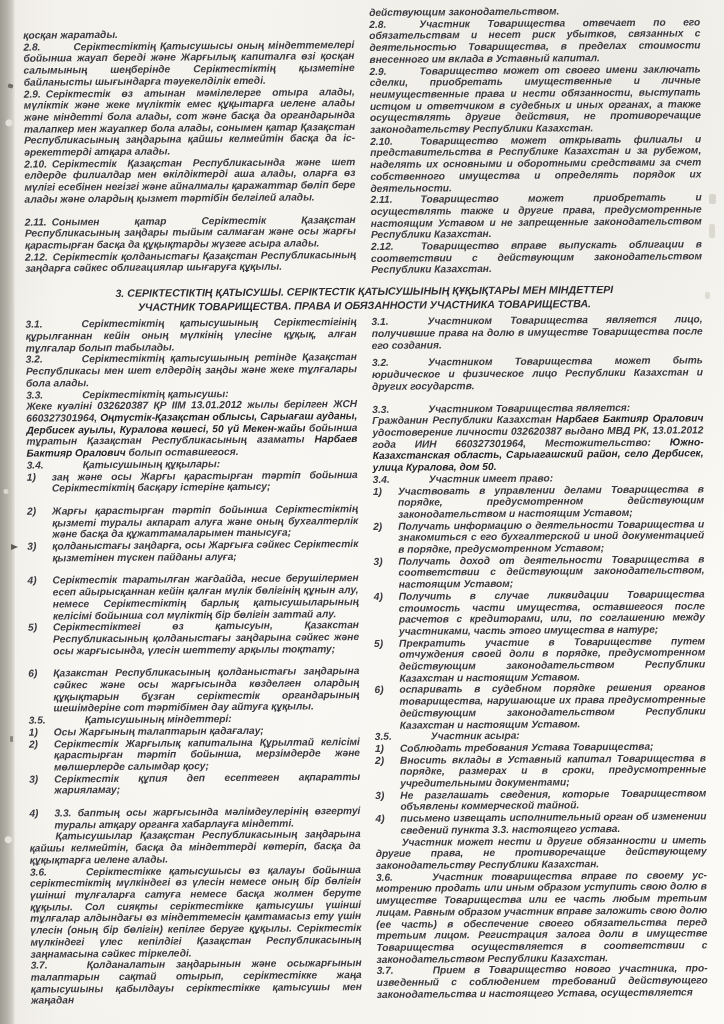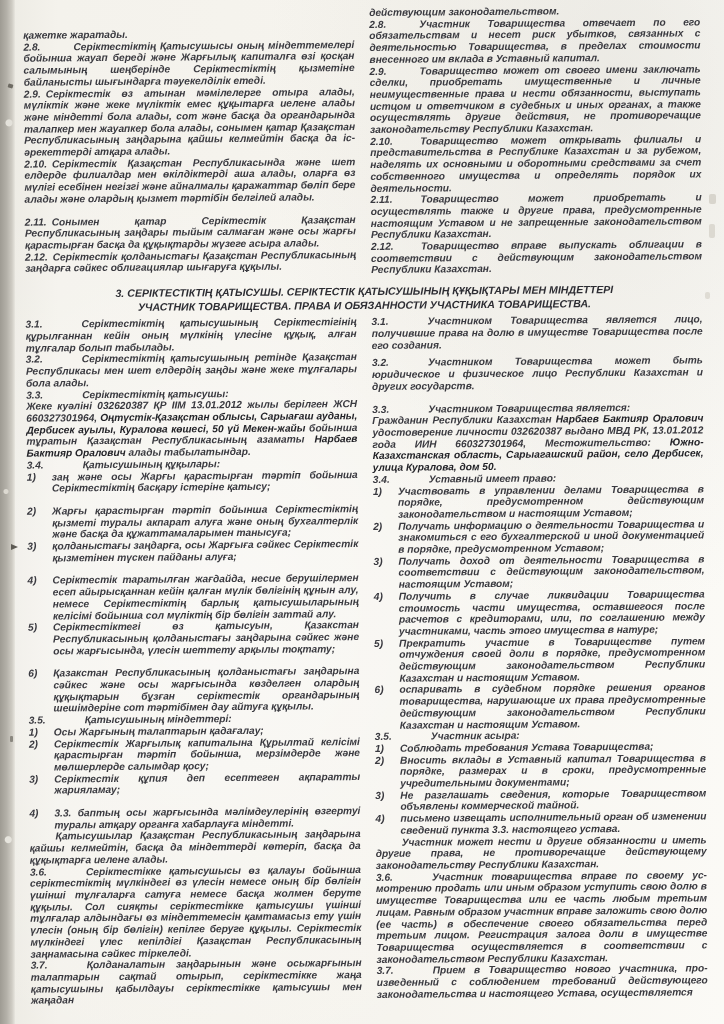--- a/index.html
+++ b/index.html
@@ -69,21 +69,21 @@
   <div class="speck-c"></div>
   <div class="mark-r1"></div>
   <div class="mark-r2"></div>
   <div class="mark-r3"></div>
 
   <div class="content">
 
     <div class="cols">
 
       <div class="col col-kk-top">
-        <p class="para"><span>қажетке жаратады.</span></p>
+        <p class="para"><span>қосқан жаратады.</span></p>
         <p class="para"><span class="pn pn-w">2.8.</span><span>Серіктестіктің Қатысушысы оның міндеттемелері бойынша жауап береді және Жарғылық капиталға өзі қосқан салымының шеңберінде Серіктестіктің қызметіне байланысты шығындарға тәуекелділік етеді.</span></p>
         <p class="para"><span class="pn pn-s">2.9.</span><span>Серіктестік өз атынан мәмілелерге отыра алады, мүліктік және жеке мүліктік емес құқытарға иелене алады және міндетті бола алады, сот және басқа да органдарында талапкер мен жауапкер бола алады, сонымен қатар Қазақстан Республикасының заңдарына қайшы келмейтін басқа да іс-әрекеттерді атқара алады.</span></p>
         <p class="para"><span class="pn pn-s">2.10.</span><span>Серіктестік Қазақстан Республикасында және шет елдерде филиалдар мен өкілдіктерді аша алады, оларға өз мүлігі есебінен негізгі және айналмалы қаражаттар бөліп бере алады және олардың қызмет тәртібін белгілей алады.</span></p>
         <p class="para mt"><span class="pn pn-s">2.11.</span><span>Сонымен қатар Серіктестік Қазақстан Республикасының заңдары тыйым салмаған және осы жарғы қарастырған басқа да құқықтарды жүзеге асыра алады.</span></p>
         <p class="para"><span class="pn pn-s">2.12.</span><span>Серіктестік қолданыстағы Қазақстан Республикасының заңдарға сәйкес облигациялар шығаруға құқылы.</span></p>
       </div>
 
       <div class="col">
         <p class="para"><span>действующим законодательством.</span></p>
         <p class="para"><span class="pn pn-w">2.8.</span><span>Участник Товарищества отвечает по его обязательствам и несет риск убытков, связанных с деятельностью Товарищества, в пределах стоимости внесенного им вклада в Уставный капитал.</span></p>
@@ -98,21 +98,21 @@
       <div>3. СЕРІКТЕСТІКТІҢ ҚАТЫСУШЫ. СЕРІКТЕСТІК ҚАТЫСУШЫНЫҢ ҚҰҚЫҚТАРЫ МЕН МІНДЕТТЕРІ</div>
       <div>УЧАСТНИК ТОВАРИЩЕСТВА. ПРАВА И ОБЯЗАННОСТИ УЧАСТНИКА ТОВАРИЩЕСТВА.</div>
     </div>
 
     <div class="cols">
 
       <div class="col">
         <p class="para"><span class="pn pn-3">3.1.</span><span>Серіктестіктің қатысушының Серіктестігінің құрылғаннан кейін оның мүлкінің үлесіне құқық, алған тұлғалар болып табылады.</span></p>
         <p class="para"><span class="pn pn-3">3.2.</span><span>Серіктестіктің қатысушының ретінде Қазақстан Республикасы мен шет елдердің заңды және жеке тұлғалары бола алады.</span></p>
         <p class="para"><span class="pn pn-3">3.3.</span><span>Серіктестіктің қатысушы:</span></p>
-        <p class="para"><span>Жеке куәліні 032620387 ҚР ІІМ 13.01.2012 жылы берілген ЖСН 660327301964, </span><span class="strong">Оңтүстік-Қазақстан облысы, Сарыағаш ауданы, Дербисек ауылы, Куралова көшесі, 50 үй Мекен-жайы</span><span> бойынша тұратын Қазақстан Республикасының азаматы </span><span class="strong">Нарбаев Бактияр Оралович</span><span> алады табылатындар.</span></p>
+        <p class="para"><span>Жеке куәліні 032620387 ҚР ІІМ 13.01.2012 жылы берілген ЖСН 660327301964, </span><span class="strong">Оңтүстік-Қазақстан облысы, Сарыағаш ауданы, Дербисек ауылы, Куралова көшесі, 50 үй Мекен-жайы</span><span> бойынша тұратын Қазақстан Республикасының азаматы </span><span class="strong">Нарбаев Бактияр Оралович</span><span> болып оставшегося.</span></p>
         <p class="para"><span class="pn pn-3">3.4.</span><span>Қатысушының құқылары:</span></p>
         <p class="para li"><span class="pn-li">1)</span><span>заң және осы Жарғы қарастырған тәртіп бойынша Серіктестіктің басқару істеріне қатысу;</span></p>
         <p class="para li mt"><span class="pn-li">2)</span><span>Жарғы қарастырған тәртіп бойынша Серіктестіктің қызметі туралы акпарат алуға және оның бухгалтерлік және басқа да құжаттамаларымен танысуға;</span></p>
         <p class="para li"><span class="pn-li">3)</span><span>қолданыстағы заңдарға, осы Жарғыға сәйкес Серіктестік қызметінен түскен пайданы алуға;</span></p>
         <p class="para li mt"><span class="pn-li">4)</span><span>Серіктестік таратылған жағдайда, несие берушілермен есеп айырысқаннан кейін қалған мүлік бөлігінің құнын алу, немесе Серіктестіктің барлық қатысушыларының келісімі бойынша сол мүліктің бір бөлігін заттай алу.</span></p>
         <p class="para li"><span class="pn-li">5)</span><span>Серіктестіктегі өз қатысуын, Қазакстан Республикасының қолданыстағы заңдарына сәйкес және осы жарғысында, үлесін шеттету арқылы тоқтату;</span></p>
         <p class="para li mt"><span class="pn-li">6)</span><span>Қазакстан Республикасының қолданыстағы заңдарына сәйкес және осы жарғысында көзделген олардың құқықтарын бұзған серіктестік органдарының шешімдеріне сот тәртібімен дау айтуға құқылы.</span></p>
         <p class="para"><span class="pn pn-3">3.5.</span><span>Қатысушының міндеттері:</span></p>
         <p class="para li"><span class="pn-li">1)</span><span>Осы Жарғының талаптарын қадағалау;</span></p>
         <p class="para li"><span class="pn-li">2)</span><span>Серіктестік Жарғылық капиталына Құрылтай келісімі қарастырған тәртіп бойынша, мерзімдерде және мөлшерлерде салымдар қосу;</span></p>
@@ -121,21 +121,21 @@
         <p class="para ind"><span>Қатысушылар Қазақстан Республикасының заңдарына қайшы келмейтін, басқа да міндеттерді көтеріп, басқа да құқықтарға иелене алады.</span></p>
         <p class="para"><span class="pn pn-3">3.6.</span><span>Серіктестікке қатысушысы өз қалауы бойынша серіктестіктің мүлкіндегі өз үлесін немесе оның бір бөлігін үшінші тұлғаларға сатуға немесе басқа жолмен беруте құқылы. Сол сияқты серіктестікке қатысушы үшінші тұлғалар алдындағы өз міндеттемесін қамтамасыз ету үшін үлесін (оның бір бөлігін) кепілге беруге құқылы. Серіктестік мүлкіндегі үлес кепілдігі Қазақстан Республикасының заңнамасына сәйкес тіркеледі.</span></p>
         <p class="para"><span class="pn pn-3">3.7.</span><span>Қолданалатын заңдарынын және осыжарғынын талаптарын сақтай отырып, серіктестікке жаңа қатысушыны қабылдауы серіктестікке қатысушы мен жаңадан</span></p>
       </div>
 
       <div class="col">
         <p class="para"><span class="pn pn-3">3.1.</span><span>Участником Товарищества является лицо, получившие права на долю в имуществе Товарищества после его создания.</span></p>
         <p class="para mt-s"><span class="pn pn-3">3.2.</span><span>Участником Товарищества может быть юридическое и физическое лицо Республики Казахстан и других государств.</span></p>
         <p class="para mt"><span class="pn pn-3">3.3.</span><span>Участником Товарищества является:</span></p>
         <p class="para"><span>Гражданин Республики Казахстан </span><span class="strong">Нарбаев Бактияр Оралович</span><span> удостоверение личности 032620387 выдано МВД РК, 13.01.2012 года ИИН 660327301964, Местожительство: </span><span class="strong">Южно-Казахстанская область, Сарыагашский район, село Дербисек, улица Куралова, дом 50.</span><span></span></p>
-        <p class="para"><span class="pn pn-3">3.4.</span><span>Уставный имеет право:</span></p>
+        <p class="para"><span class="pn pn-3">3.4.</span><span>Участник имеет право:</span></p>
         <p class="para li"><span class="pn-li">1)</span><span>Участвовать в управлении делами Товарищества в порядке, предусмотренном действующим законодательством и настоящим Уставом;</span></p>
         <p class="para li"><span class="pn-li">2)</span><span>Получать информацию о деятельности Товарищества и знакомиться с его бухгалтерской и иной документацией в порядке, предусмотренном Уставом;</span></p>
         <p class="para li"><span class="pn-li">3)</span><span>Получать доход от деятельности Товарищества в соответствии с действующим законодательством, настоящим Уставом;</span></p>
         <p class="para li"><span class="pn-li">4)</span><span>Получить в случае ликвидации Товарищества стоимость части имущества, оставшегося после расчетов с кредиторами, или, по соглашению между участниками, часть этого имущества в натуре;</span></p>
         <p class="para li"><span class="pn-li">5)</span><span>Прекратить участие в Товариществе путем отчуждения своей доли в порядке, предусмотренном действующим законодательством Республики Казахстан и настоящим Уставом.</span></p>
         <p class="para li"><span class="pn-li">6)</span><span>оспаривать в судебном порядке решения органов товарищества, нарушающие их права предусмотренные действующим законодательством Республики Казахстан и настоящим Уставом.</span></p>
         <p class="para"><span class="pn pn-3">3.5.</span><span>Участник асыра:</span></p>
         <p class="para li"><span class="pn-li">1)</span><span>Соблюдать требования Устава Товарищества;</span></p>
         <p class="para li"><span class="pn-li">2)</span><span>Вносить вклады в Уставный капитал Товарищества в порядке, размерах и в сроки, предусмотренные учредительными документами;</span></p>
         <p class="para li"><span class="pn-li">3)</span><span>Не разглашать сведения, которые Товариществом объявлены коммерческой тайной.</span></p>

